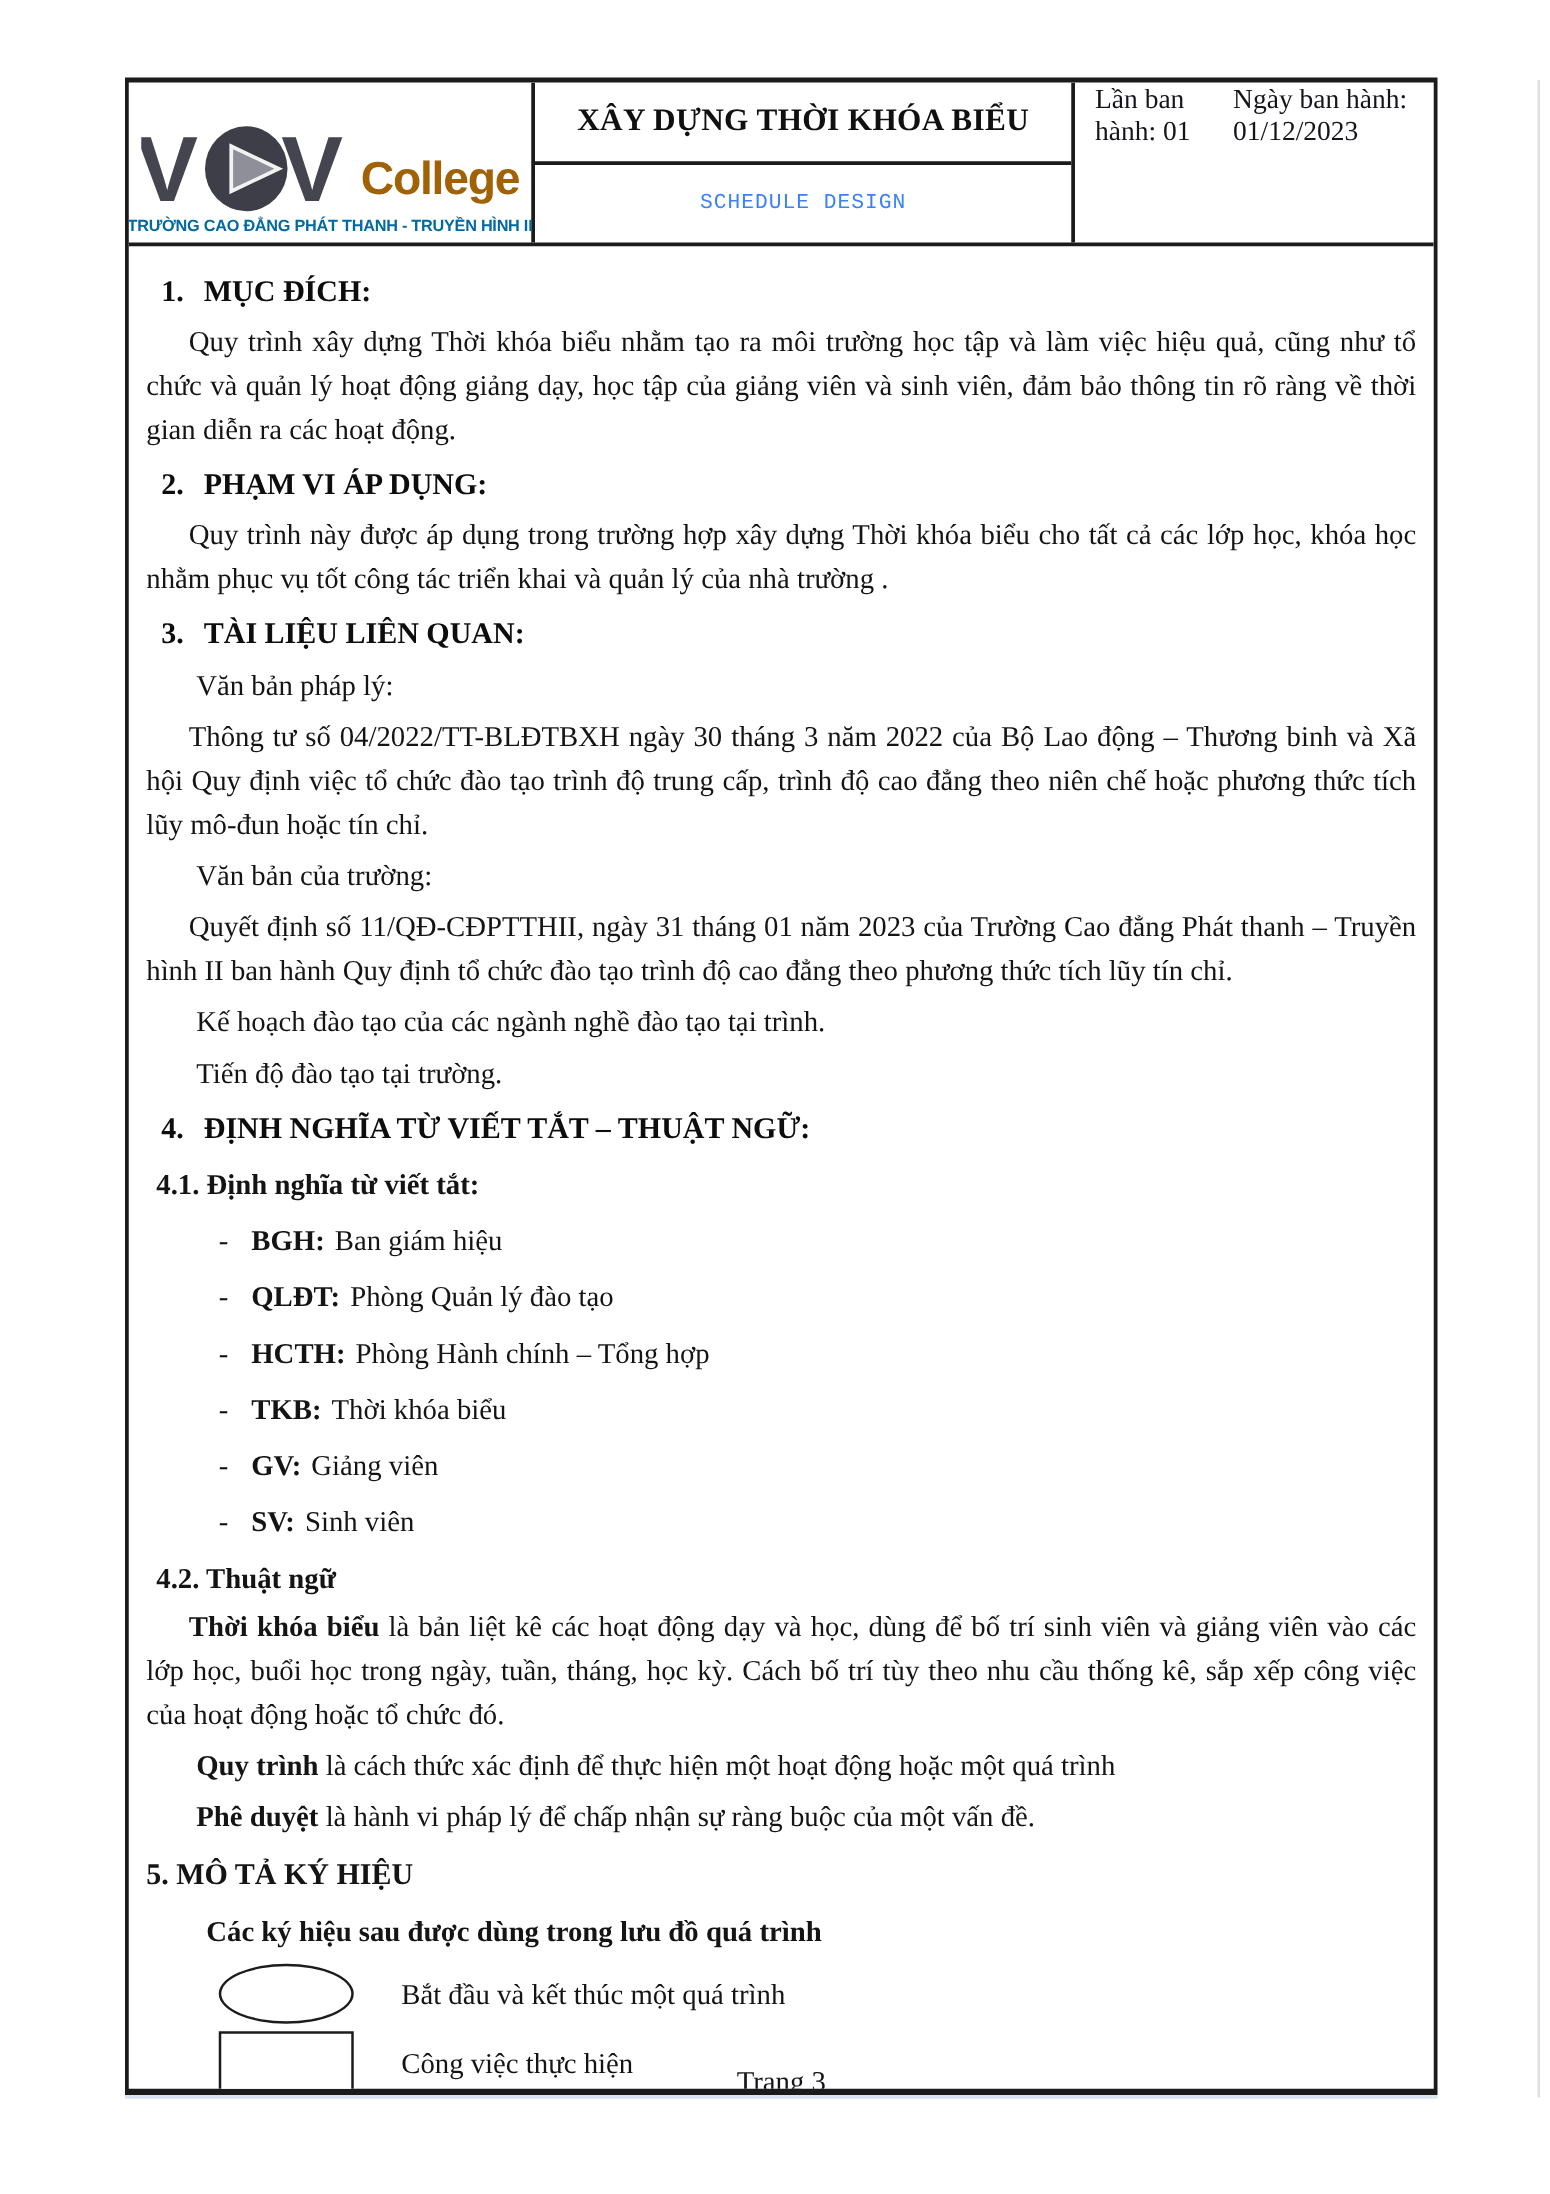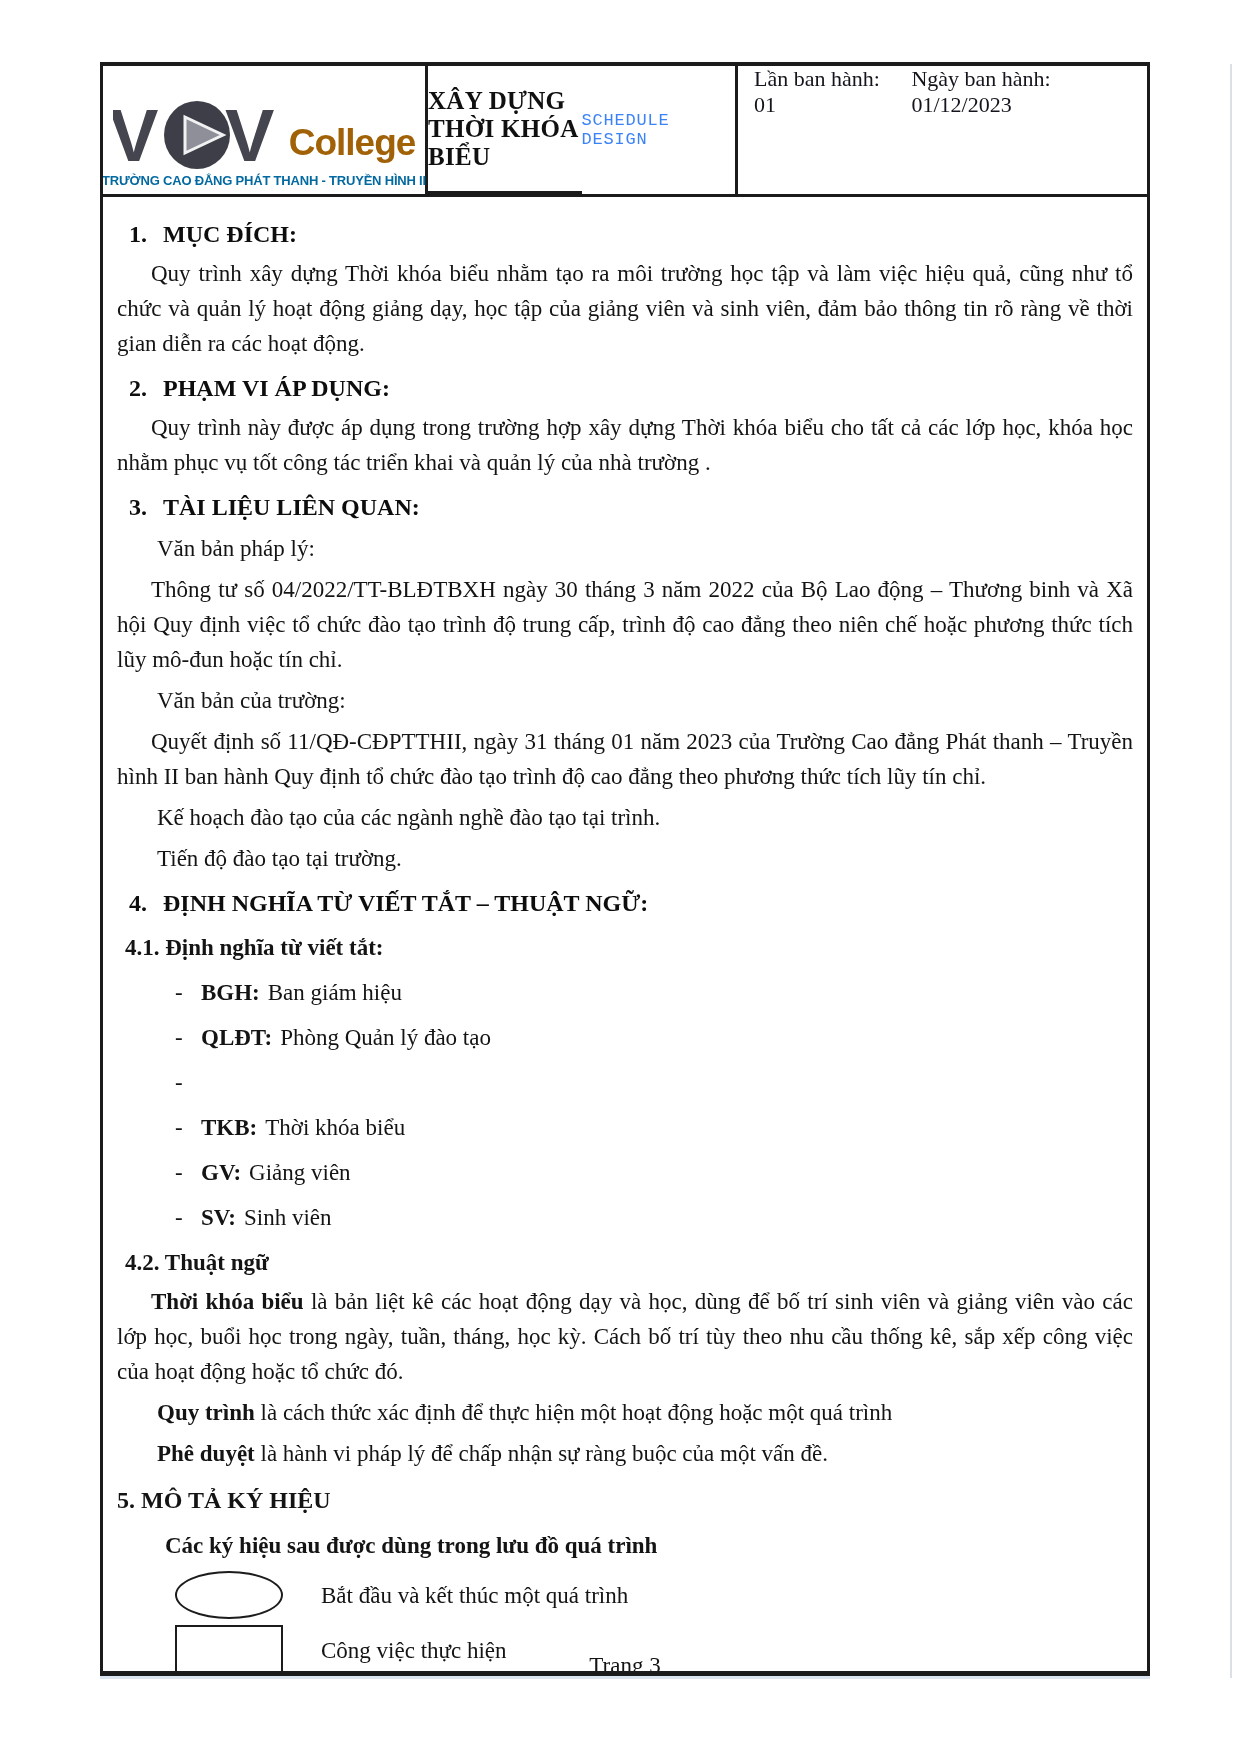--- a/index.html
+++ b/index.html
@@ -28,22 +28,22 @@
   .logo-row { display:flex; align-items:center; gap:6px; margin-bottom:2px; }
   .logo-college {
     font-family:"Liberation Sans", sans-serif; font-weight:bold;
     font-size:37px; color:#a16207; letter-spacing:-1px; padding-top:18px;
   }
   .logo-sub {
     font-family:"Liberation Sans", sans-serif; font-weight:bold;
     font-size:13px; color:#0369a1; letter-spacing:-0.2px; white-space:nowrap;
   }
   .cell-title {
-    width:310px; box-sizing:border-box; border-right:3px solid #1b1b1b;
-    display:flex; flex-direction:row;
+    width:432px; box-sizing:border-box; border-right:3px solid #1b1b1b;
+    display:flex; flex-direction:column;
   }
   .title-vi {
     flex:1; border-bottom:3px solid #1b1b1b; display:flex; align-items:center;
     justify-content:center; font-weight:bold; font-size:25px; letter-spacing:.3px;
     color:#101010;
   }
   .title-en {
     flex:1; display:flex; align-items:center; justify-content:center;
     font-size:17px; letter-spacing:.8px; color:#3b82f6;font-family:Liberation Mono, monospace;
   }
@@ -146,20 +146,21 @@
         <li>
           <span class="dash">-</span>
           <span><span class="k">BGH:</span><span>Ban giám hiệu</span></span>
         </li>
         <li>
           <span class="dash">-</span>
           <span><span class="k">QLĐT:</span><span>Phòng Quản lý đào tạo</span></span>
         </li>
         <li>
           <span class="dash">-</span>
+          <span><span class="k">HCTH:</span><span>Phòng Hành chính – Tổng hợp</span></span>
         </li>
         <li>
           <span class="dash">-</span>
           <span><span class="k">TKB:</span><span>Thời khóa biểu</span></span>
         </li>
         <li>
           <span class="dash">-</span>
           <span><span class="k">GV:</span><span>Giảng viên</span></span>
         </li>
         <li>

